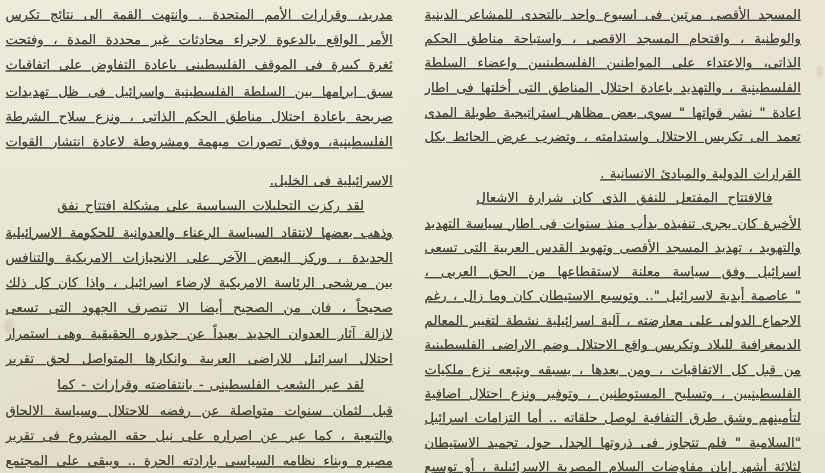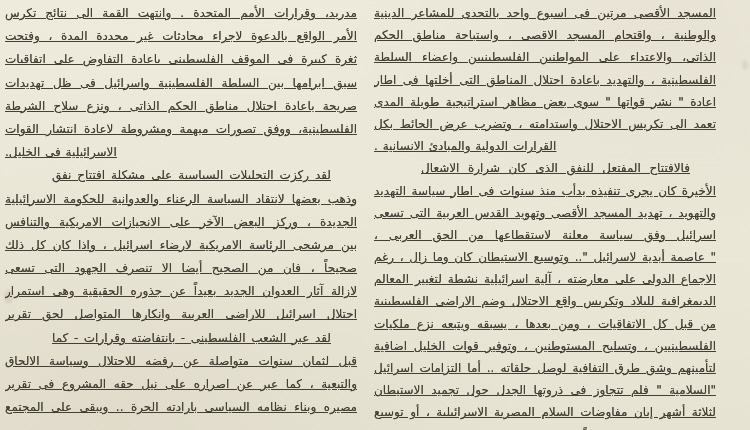--- a/index.html
+++ b/index.html
@@ -19,40 +19,41 @@
       radial-gradient(ellipse at 15% 95%, rgba(130,118,92,0.07), transparent 45%),
       radial-gradient(ellipse at 90% 5%, rgba(130,118,92,0.06), transparent 40%),
       linear-gradient(180deg, var(--paper-light) 0%, var(--paper) 55%, var(--paper-dark) 100%);
   }
   .col {
     position: absolute;
     top: 2px;
     bottom: 0;
     overflow: hidden;
   }
-  .col-first  { left: 374px; width: 342px; }   
+  .col-first  { left: 386px; width: 342px; }   
   .col-second { left: 5px;   width: 352px; }   
   .line {
     direction: rtl;
     color: var(--ink);
     font-size: 12px;
     white-space: normal;
     overflow: hidden;
     text-align: justify;
     text-align-last: justify;
     word-spacing: 1px;
     text-shadow: 0 0 0.6px rgba(72,66,52,0.75);
     text-decoration: underline;
   }
   .col-first  .line { height: 22.2px; line-height: 22.2px; }
   .col-second .line { height: 23.2px; line-height: 23.2px; }
   .line.indent { padding-right: 26px; margin-left: 47px; }
   .line.end {
-    text-align: left;
+    text-align: right;
     text-align-last: auto;
+    margin-top: 12px;
   }
   
   .smudge {
     position: absolute;
     border-radius: 50%;
     background: rgba(100,92,72,0.10);
     filter: blur(1px);
   }
   .smudge.s1 { left: 4px;  top: 290px; width: 9px; height: 14px; }
   .smudge.s2 { left: 742px; top: 60px; width: 6px; height: 10px; }
@@ -70,21 +71,21 @@
       <div class="line">تعمد الى تكريس الاحتلال واستدامته ، وتضرب عرض الحائط بكل</div>
       <div class="line end">القرارات الدولية والمبادئ الانسانية .</div>
       <div class="line indent">فالافتتاح المفتعل للنفق الذى كان شرارة الاشعال للأحداث</div>
       <div class="line">الأخيرة كان يجرى تنفيذه بدأب منذ سنوات فى اطار سياسة التهديد</div>
       <div class="line">والتهويد ، تهديد المسجد الأقصى وتهويد القدس العربية التى تسعى</div>
       <div class="line">اسرائيل وفق سياسة معلنة لاستقطاعها من الحق العربى ، وتكريسها</div>
       <div class="line">" عاصمة أبدية لاسرائيل ".. وتوسيع الاستيطان كان وما زال ، رغم</div>
       <div class="line">الاجماع الدولى على معارضته ، آلية اسرائيلية نشطة لتغيير المعالم</div>
       <div class="line">الديمغرافية للبلاد وتكريس واقع الاحتلال وضم الاراضى الفلسطينية</div>
       <div class="line">من قبل كل الاتفاقيات ، ومن بعدها ، يسبقه ويتبعه نزع ملكيات</div>
-      <div class="line">الفلسطينيين ، وتسليح المستوطنين ، وتوفير قوات الخليل اضافية</div>
+      <div class="line">الفلسطينيين ، وتسليح المستوطنين ، وتوفير ونزع احتلال اضافية</div>
       <div class="line">لتأمينهم وشق طرق التفافية لوصل حلقاته .. أما التزامات اسرائيل</div>
       <div class="line">"السلامية " فلم تتجاوز فى ذروتها الجدل حول تجميد الاستيطان</div>
       <div class="line">لثلاثة أشهر إبان مفاوضات السلام المصرية الاسرائيلية ، أو توسيع</div>
       <div class="line clipped">المستوطنات القائمة ، بدلاً من الشروع فى اقامة مستوطنات جديدة</div>
     </div>
   <div class="col col-second">
       <div class="line">مدريد، وقرارات الأمم المتحدة . وانتهت القمة الى نتائج تكرس</div>
       <div class="line">الأمر الواقع بالدعوة لاجراء محادثات غير محددة المدة ، وفتحت</div>
       <div class="line">ثغرة كبيرة فى الموقف الفلسطينى باعادة التفاوض على اتفاقيات</div>
       <div class="line">سبق ابرامها بين السلطة الفلسطينية واسرائيل فى ظل تهديدات</div>

